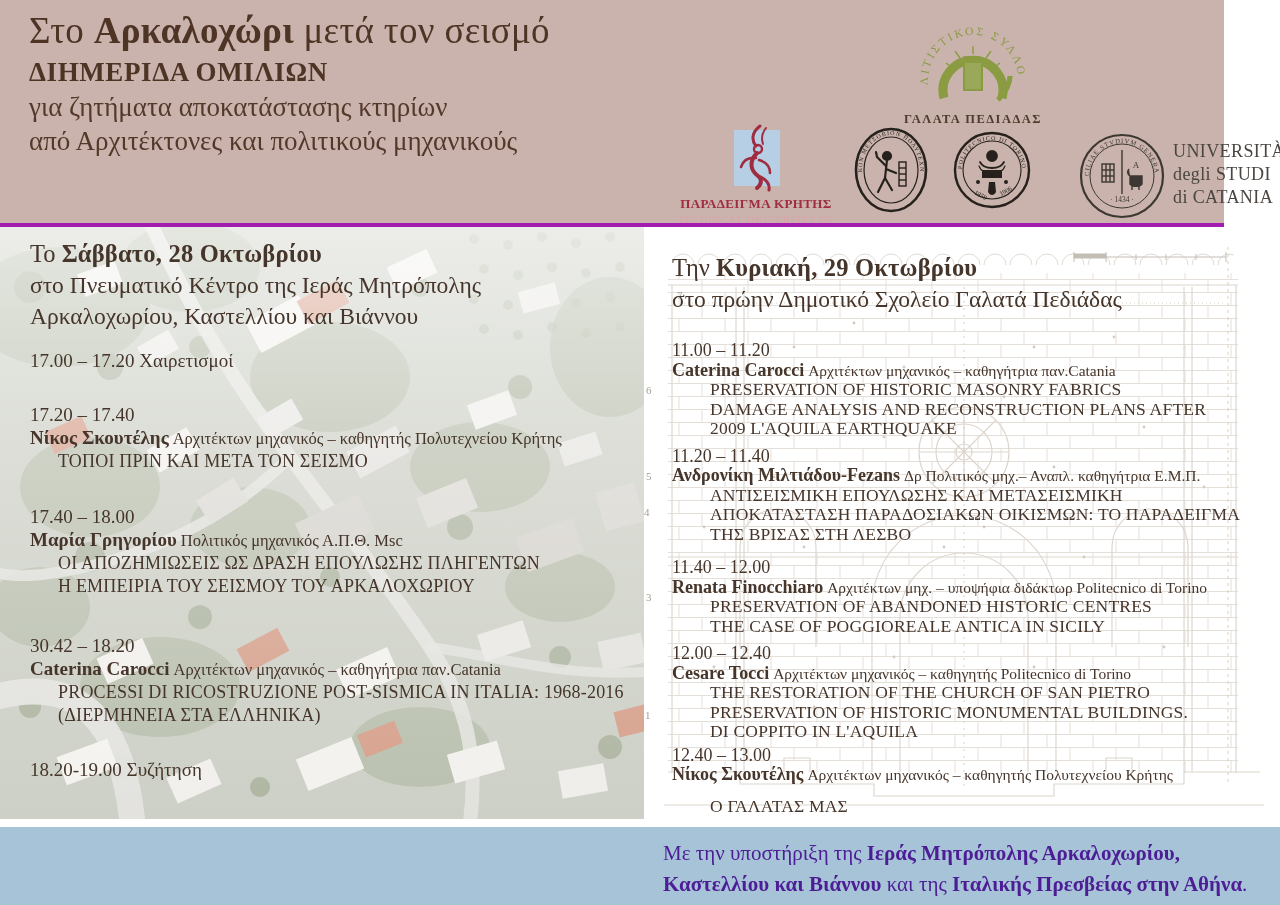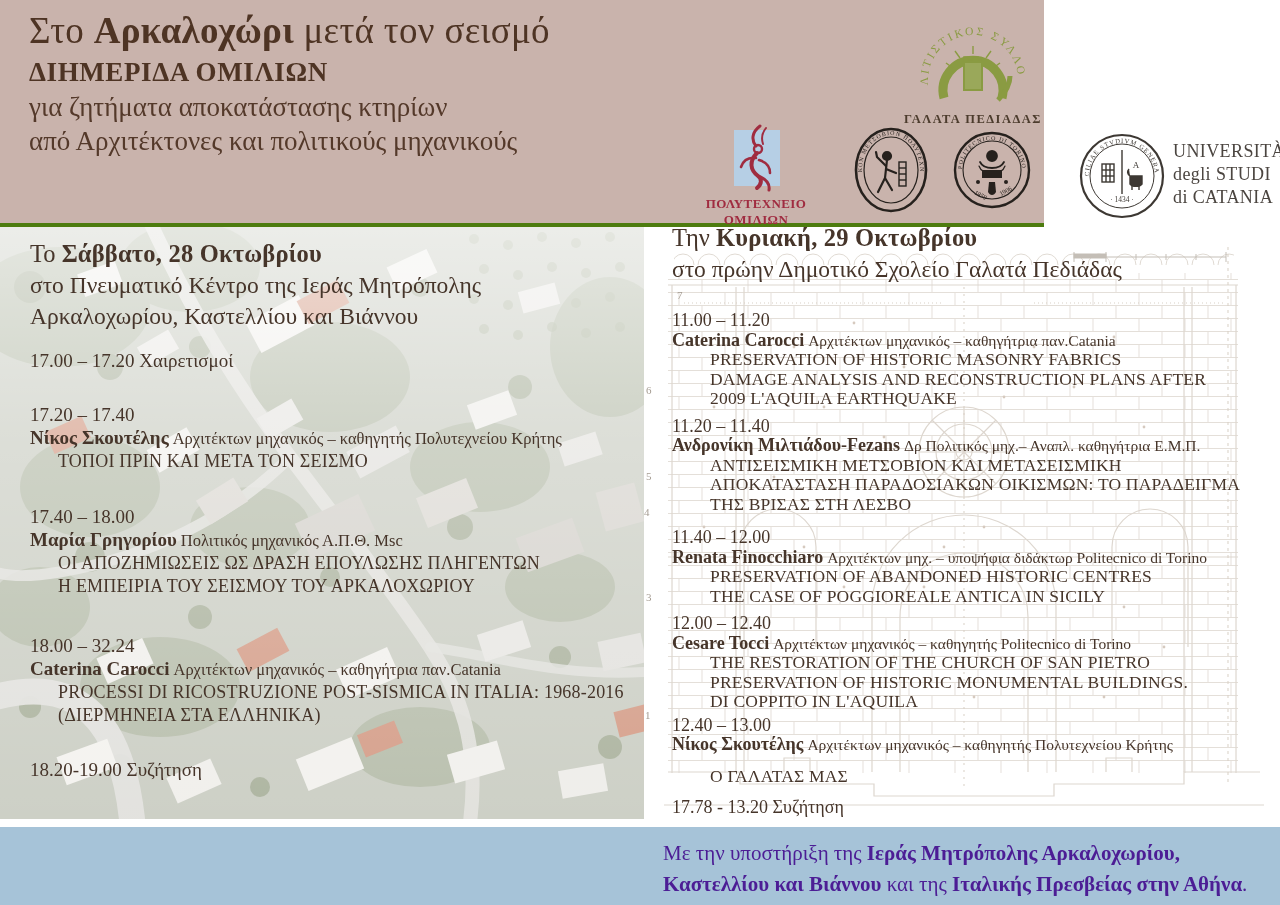--- a/index.html
+++ b/index.html
@@ -2,43 +2,43 @@
 <html><head>
 <meta charset="utf-8">
 <style>
   html,body{margin:0;padding:0;}
   body{
     width:1280px;height:905px;position:relative;overflow:hidden;
     background:#ffffff;
     font-family:"Liberation Serif","DejaVu Serif",serif;
   }
   
-  .banner{position:absolute;left:0;top:0;width:1044px;height:223px;
-    background:#c9b3ac;border-bottom:4px solid #4d7c0f;}
+  .banner{position:absolute;left:0;top:0;width:1224px;height:223px;
+    background:#c9b3ac;border-bottom:4px solid #a21caf;}
   .banner-title{position:absolute;left:29px;top:8px;color:#4e3424;}
   .bt-line1{font-size:37px;letter-spacing:.3px;line-height:46px;white-space:nowrap;}
   .bt-line2{font-size:27px;font-weight:bold;letter-spacing:.6px;line-height:36px;white-space:nowrap;}
   .bt-line3,.bt-line4{font-size:27px;line-height:34px;white-space:nowrap;color:#54392a;}
   
   .galata{position:absolute;left:898px;top:10px;width:150px;text-align:center;}
   .galata-caption{font-size:12.5px;font-weight:bold;color:#4c3c2d;letter-spacing:1.5px;margin-top:-2px;}
   
   .tuc{position:absolute;left:676px;top:124px;width:160px;text-align:center;}
   .tuc-name{font-size:13px;font-weight:bold;color:#a02c40;letter-spacing:.4px;}
   .tuc-sub{font-size:11px;color:#d9a5ad;letter-spacing:.4px;margin-top:1px;}
   .seal{position:absolute;}
   .catania{position:absolute;left:1078px;top:132px;}
   .catania-text{position:absolute;left:95px;top:8px;color:#4b4540;font-size:18px;line-height:23px;letter-spacing:.4px;white-space:nowrap;}
   
   .photo{position:absolute;left:0;top:227px;width:644px;height:592px;}
   .drawing{position:absolute;left:644px;top:227px;width:636px;height:592px;background:#ffffff;}
   .margin-num{position:absolute;font-size:11px;color:#a59c92;}
   .col{position:absolute;color:#46352a;}
   .sat-col{left:30px;top:238px;width:614px;}
-  .sun-col{left:672px;top:222px;width:600px;}
+  .sun-col{left:672px;top:252px;width:600px;}
   .date-line{font-size:24.5px;line-height:32px;white-space:nowrap;}
   .date-line b{letter-spacing:.2px;text-align:center;}
   .venue{font-size:23.5px;line-height:31px;white-space:nowrap;}
   .session{position:relative;}
   .sat-col .session{line-height:23px;}
   .sun-col .session{line-height:19.5px;}
   .time{font-size:19px;}
   .sun-col .time{font-size:18px;}
   .speaker-line{white-space:nowrap;}
   .speaker{font-weight:bold;font-size:19px;}
@@ -102,21 +102,21 @@
       <g stroke="#a02c40" fill="none" stroke-linecap="round">
         <path d="M 64 2 C 56 8 55 16 60 22" stroke-width="3"></path>
         <path d="M 70 4 C 66 9 65 14 67 20" stroke-width="2"></path>
         <circle cx="62" cy="25" r="4" stroke-width="2.4"></circle>
         <path d="M 61 29 C 53 37 54 46 62 52 C 66 55 66 60 61 64" stroke-width="4"></path>
         <path d="M 60 34 C 52 33 47 37 45 43" stroke-width="2.6"></path>
         <path d="M 63 36 C 70 38 74 43 74 49" stroke-width="2.6"></path>
         <path d="M 62 52 C 70 55 74 60 73 66" stroke-width="3"></path>
       </g>
     </svg>
-    <div class="tuc-name">ΠΟΛΥΤΕΧΝΕΙΟ ΟΜΙΛΙΩΝ</div>
+    <div class="tuc-name">ΠΑΡΑΔΕΙΓΜΑ ΚΡΗΤΗΣ</div>
     <div class="tuc-sub">TECHNICAL UNIVERSITY OF CRETE</div>
   </div>
 
   <div class="seal" style="left:852px;top:126px;">
     <svg width="78" height="88" viewBox="0 0 78 88">
       <defs>
           <path id="ntuaring" d="M 10 44 A 29 35 0 1 1 68 44" fill="none"></path>
         </defs>
       <ellipse cx="39" cy="44" rx="35" ry="41" fill="none" stroke="#26211d" stroke-width="2.6"></ellipse>
       <ellipse cx="39" cy="44" rx="27" ry="33" fill="none" stroke="#26211d" stroke-width="1.2"></ellipse>
@@ -406,21 +406,21 @@
   </div>
 
   <div class="session sat-s3">
     <div class="time">17.40 – 18.00</div>
     <div class="speaker-line"><span class="speaker">Μαρία Γρηγορίου</span>  <span class="role">Πολιτικός μηχανικός Α.Π.Θ. Msc</span></div>
     <div class="talk">ΟΙ ΑΠΟΖΗΜΙΩΣΕΙΣ ΩΣ ΔΡΑΣΗ ΕΠΟΥΛΩΣΗΣ ΠΛΗΓΕΝΤΩΝ</div>
     <div class="talk">Η ΕΜΠΕΙΡΙΑ ΤΟΥ ΣΕΙΣΜΟΥ ΤΟΥ ΑΡΚΑΛΟΧΩΡΙΟΥ</div>
   </div>
 
   <div class="session sat-s4">
-    <div class="time">18.00 – 32.24</div>
+    <div class="time">30.42 – 18.20</div>
     <div class="speaker-line"><span class="speaker">Caterina Carocci</span>  <span class="role">Αρχιτέκτων μηχανικός – καθηγήτρια παν.Catania</span></div>
     <div class="talk">PROCESSI DI RICOSTRUZIONE POST-SISMICA IN ITALIA: 1968-2016</div>
     <div class="talk">(ΔΙΕΡΜΗΝΕΙΑ ΣΤΑ ΕΛΛΗΝΙΚΑ)</div>
   </div>
 
   <div class="session sat-s5">
     <div class="time"><span>18.20-19.00</span> <span class="note">Συζήτηση</span></div>
   </div>
 </div>
 
@@ -432,21 +432,21 @@
     <div class="time">11.00 – 11.20</div>
     <div class="speaker-line"><span class="speaker">Caterina Carocci</span>  <span class="role">Αρχιτέκτων μηχανικός – καθηγήτρια παν.Catania</span></div>
     <div class="talk">PRESERVATION OF HISTORIC MASONRY FABRICS</div>
     <div class="talk">DAMAGE ANALYSIS AND RECONSTRUCTION PLANS AFTER</div>
     <div class="talk">2009 L'AQUILA EARTHQUAKE</div>
   </div>
 
   <div class="session sun-s2">
     <div class="time">11.20 – 11.40</div>
     <div class="speaker-line"><span class="speaker">Ανδρονίκη Μιλτιάδου-Fezans</span>  <span class="role">Δρ Πολιτικός μηχ.– Αναπλ. καθηγήτρια Ε.Μ.Π.</span></div>
-    <div class="talk">ΑΝΤΙΣΕΙΣΜΙΚΗ ΜΕΤΣΟΒΙΟΝ ΚΑΙ ΜΕΤΑΣΕΙΣΜΙΚΗ</div>
+    <div class="talk">ΑΝΤΙΣΕΙΣΜΙΚΗ ΕΠΟΥΛΩΣΗΣ ΚΑΙ ΜΕΤΑΣΕΙΣΜΙΚΗ</div>
     <div class="talk">ΑΠΟΚΑΤΑΣΤΑΣΗ ΠΑΡΑΔΟΣΙΑΚΩΝ ΟΙΚΙΣΜΩΝ: ΤΟ ΠΑΡΑΔΕΙΓΜΑ</div>
     <div class="talk">ΤΗΣ ΒΡΙΣΑΣ ΣΤΗ ΛΕΣΒΟ</div>
   </div>
 
   <div class="session sun-s3">
     <div class="time">11.40 – 12.00</div>
     <div class="speaker-line"><span class="speaker">Renata Finocchiaro</span>  <span class="role">Αρχιτέκτων μηχ. – υποψήφια διδάκτωρ Politecnico di Torino</span></div>
     <div class="talk">PRESERVATION OF ABANDONED HISTORIC CENTRES</div>
     <div class="talk">THE CASE OF POGGIOREALE ANTICA IN SICILY</div>
   </div>

